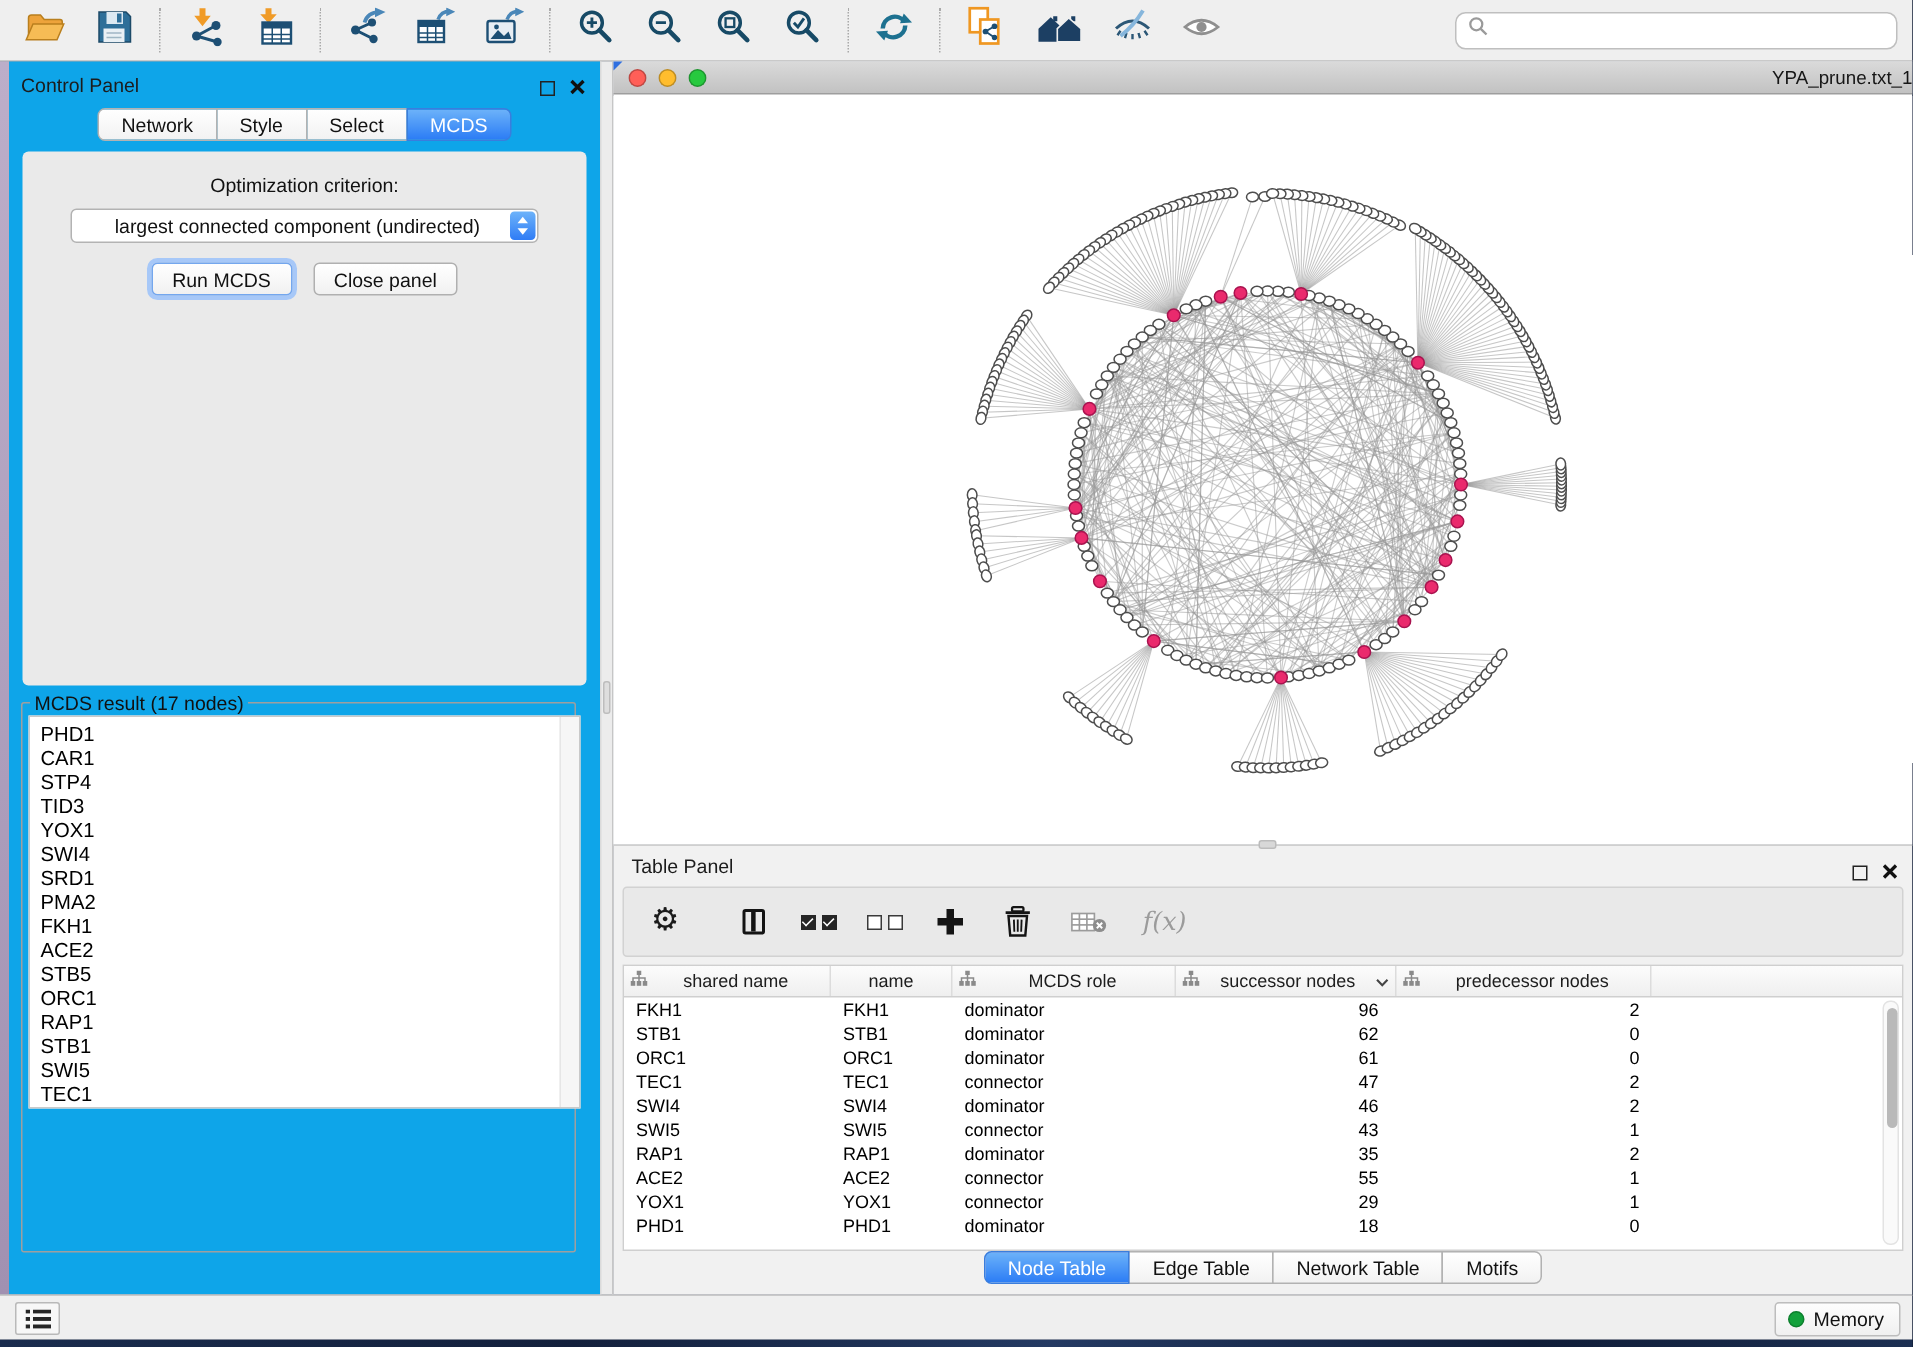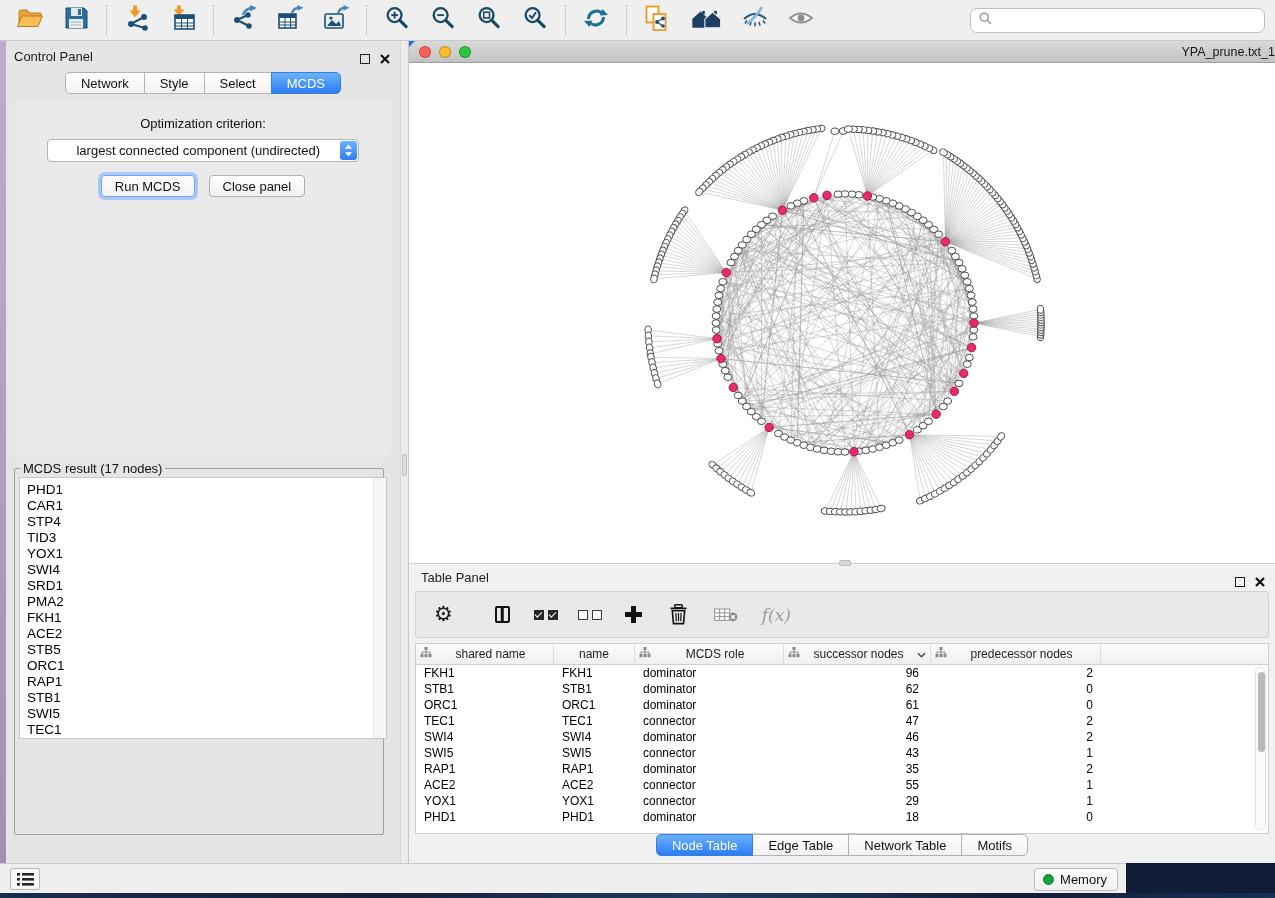--- a/index.html
+++ b/index.html
@@ -16,21 +16,21 @@
                  border:1px solid #bfbfbf; border-radius:7px; display:flex; align-items:center; padding:0 8px; }
   .search-wrap input { border:none; outline:none; flex:1; font:13px "Liberation Sans",sans-serif; margin-left:6px; background:transparent; }
 
   
   .left-strip { position:absolute; left:0; top:41px; width:6px; height:822px;
                 background:linear-gradient(#bcaec9,#a191b1); }
   .bottom-strip { position:absolute; left:0; top:893px; width:1275px; height:5px;
                   background:linear-gradient(90deg,#1a2c4e,#13203c 30%,#243a63 55%,#101d38 80%,#1c2f52); }
 
   
-  .control-panel { position:absolute; left:6px; top:41px; width:394px; height:822px; background:#e5e5e5; }
+  .control-panel { position:absolute; left:6px; top:41px; width:394px; height:822px; background:#0ea5e9; }
   .panel-title { position:absolute; left:8px; top:8px; font-size:13px; color:#1c1c1c; }
   .win-icons { position:absolute; right:10px; top:9px; display:flex; gap:10px; align-items:center; }
   .float-ico { width:10px; height:10px; border:1.5px solid #222; background:transparent; }
   .seg-row { position:absolute; left:0; top:31px; width:100%; display:flex; justify-content:center; }
   .seg-btn { height:22px; padding:0 15px; display:flex; align-items:center; font-size:13px; color:#111;
              background:linear-gradient(#ffffff,#f2f2f2); border:1px solid #b2b2b2; margin-left:-1px; cursor:default; }
   .seg-btn:first-child { border-radius:5px 0 0 5px; margin-left:0; }
   .seg-btn:last-child { border-radius:0 5px 5px 0; }
   .seg-btn.selected { background:linear-gradient(#6cb2f9,#2b7cf5); color:#fff; border-color:#3a7ddd; z-index:1; }
 
@@ -107,21 +107,21 @@
   .td { white-space:nowrap; overflow:hidden; }
   .td.left { padding-left:8px; text-align:left; }
   .td.right { text-align:right; }
   .tscroll { position:absolute; right:2px; top:23px; bottom:3px; width:11px; background:#fafafa;
              border:1px solid #e3e3e3; border-radius:5px; }
   .tthumb { position:absolute; left:1.5px; top:4px; width:7px; height:80px; background:#b9b9b9; border-radius:4px; }
 
   .tp-tabs { position:absolute; left:0; right:0; top:270px; display:flex; justify-content:center; }
 
   
-  .status-bar { position:absolute; left:0; top:863px; width:1126px; height:30px; background:#efefef;
+  .status-bar { position:absolute; left:0; top:863px; width:1275px; height:30px; background:#efefef;
                 border-top:1px solid #c9c9c9; }
   .list-btn { position:absolute; left:10px; top:4px; width:30px; height:22px; background:#f7f7f7;
               border:1px solid #b9b9b9; border-radius:2px; display:flex; align-items:center; justify-content:center; }
   .memory-btn { position:absolute; right:8px; top:4px; height:23px; padding:0 10px 0 8px; display:flex;
                 align-items:center; gap:6px; background:linear-gradient(#fdfdfd,#f0f0f0);
                 border:1px solid #bdbdbd; border-radius:3px; font-size:13px; color:#111; }
   .mem-dot { width:11px; height:11px; border-radius:50%; background:#12a13b; border:1px solid #0c7f2d; }
 </style>
 </head>
 <body>

